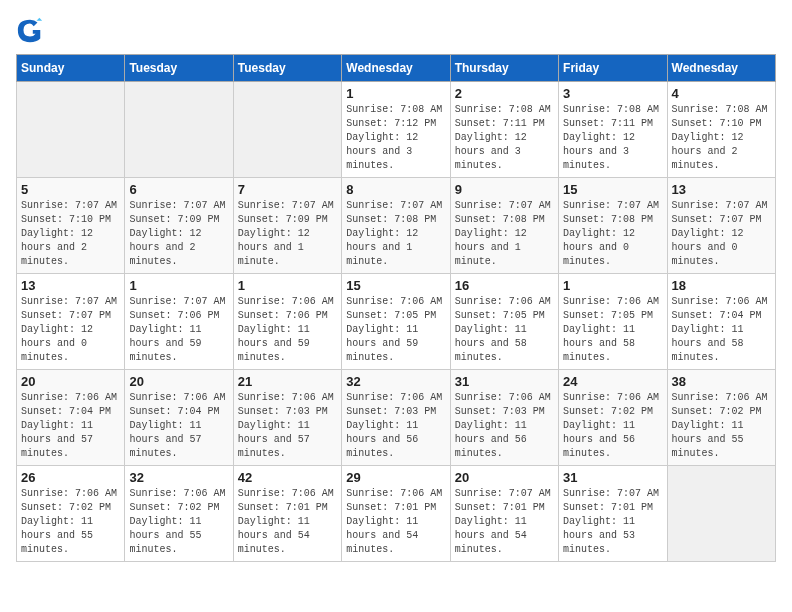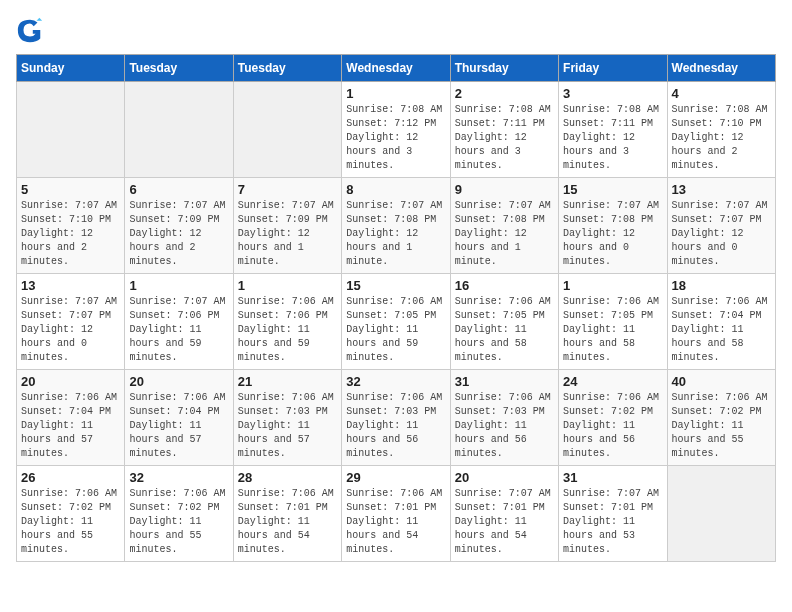--- a/index.html
+++ b/index.html
@@ -271,41 +271,41 @@
 Sunset: 7:03 PM
 Daylight: 11 hours and 56 minutes.</div>
         </td>
         <td>
           <span class="day-number">24</span>
           <div class="day-info" style="white-space: pre-line;">Sunrise: 7:06 AM
 Sunset: 7:02 PM
 Daylight: 11 hours and 56 minutes.</div>
         </td>
         <td>
-          <span class="day-number">40</span>
+          <span class="day-number">38</span>
           <div class="day-info" style="white-space: pre-line;">Sunrise: 7:06 AM
 Sunset: 7:02 PM
 Daylight: 11 hours and 55 minutes.</div>
         </td>
       </tr>
       <tr>
         <td>
           <span class="day-number">26</span>
           <div class="day-info" style="white-space: pre-line;">Sunrise: 7:06 AM
 Sunset: 7:02 PM
 Daylight: 11 hours and 55 minutes.</div>
         </td>
         <td>
           <span class="day-number">32</span>
           <div class="day-info" style="white-space: pre-line;">Sunrise: 7:06 AM
 Sunset: 7:02 PM
 Daylight: 11 hours and 55 minutes.</div>
         </td>
         <td>
-          <span class="day-number">28</span>
+          <span class="day-number">42</span>
           <div class="day-info" style="white-space: pre-line;">Sunrise: 7:06 AM
 Sunset: 7:01 PM
 Daylight: 11 hours and 54 minutes.</div>
         </td>
         <td>
           <span class="day-number">29</span>
           <div class="day-info" style="white-space: pre-line;">Sunrise: 7:06 AM
 Sunset: 7:01 PM
 Daylight: 11 hours and 54 minutes.</div>
         </td>

